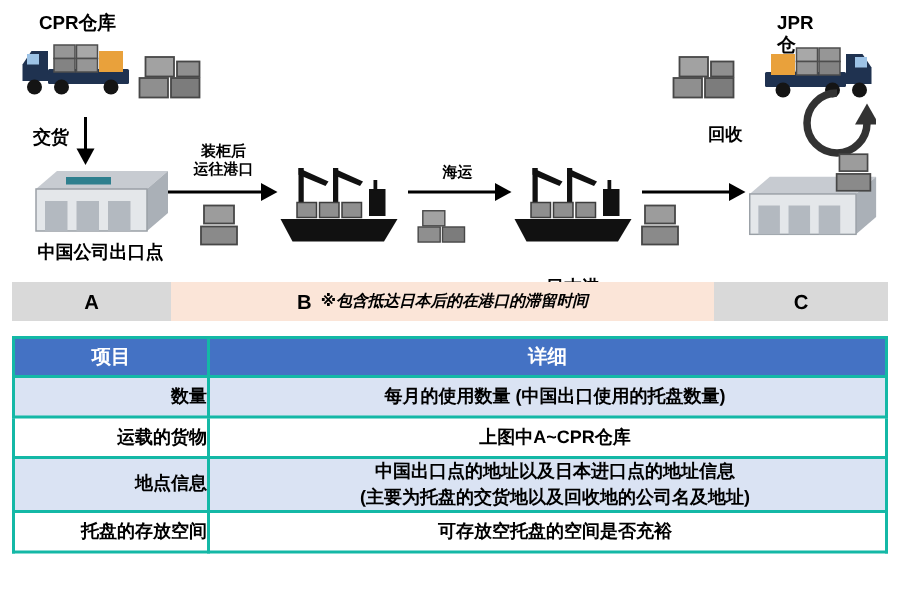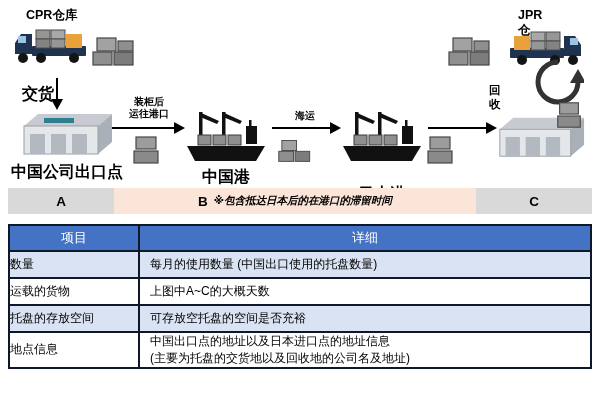--- a/index.html
+++ b/index.html
@@ -4,21 +4,21 @@
 <style>
   * { margin:0; padding:0; box-sizing:border-box; }
   html,body { width:600px; height:403px; background:#fff;
     font-family:"Liberation Sans","DejaVu Sans",sans-serif; }
   .page { position:relative; width:600px; height:403px; overflow:hidden; background:#fff; }
 
   
   .diagram { position:absolute; left:0; top:0; width:504px; height:186px; }
   .icon { position:absolute; }
   .icon svg { width:100%; height:100%; display:block; }
-  .lbl { position:absolute; font-weight:bold; font-size:16px; color:#000; line-height:1.2; }
+  .lbl { position:absolute; font-weight:bold; font-size:12px; color:#000; line-height:1.2; }
   .lbl.title { font-size:12.5px; }
   .lbl.node { text-align:center; }
   .lbl.small { font-size:10px; text-align:center; }
   .two { white-space:pre-line; }
 
   .arrow-right { position:absolute; height:0; border-top:2.5px solid #000; }
   .arrow-right::after { content:""; position:absolute; right:-11px; top:-7.5px; width:0; height:0;
     border-left:11px solid #000; border-top:6px solid transparent; border-bottom:6px solid transparent; }
   .arrow-down { position:absolute; width:0; border-left:2.5px solid #000; }
   .arrow-down::after { content:""; position:absolute; left:-7.25px; bottom:-10px; width:0; height:0;
@@ -29,25 +29,25 @@
   .phase { display:flex; align-items:center; justify-content:center; gap:6px; }
   .phase.a { width:106px; background:#d9d9d9; }
   .phase.b { flex:1; background:#fbe5d8; }
   .phase.c { width:116px; background:#d9d9d9; }
   .phase-letter { font-weight:bold; font-size:13.5px; color:#000; }
   .phase-note { font-weight:bold; font-size:10.5px; color:#000;font-style:italic; }
 
   
   .info-table { position:absolute; top:224px; left:8px; width:584px;
     border-collapse:collapse; table-layout:fixed; }
-  .info-table th, .info-table td { border:2px solid #0f172a; font-weight:normal; }
+  .info-table th, .info-table td { border:2px solid #14b8a6; font-weight:bold; }
   .info-table th { background:#4472c4; color:#fff; font-size:13px; height:26px; text-align:center; }
   .info-table tbody tr { height:27px; }
-  .info-table td.item { text-align:left; font-size:12px; color:#000; }
-  .info-table td.detail { text-align:left; padding-left:10px; font-size:12px; color:#000;
+  .info-table td.item { text-align:right; font-size:12px; color:#000; }
+  .info-table td.detail { text-align:center; padding-left:10px; font-size:12px; color:#000;
     white-space:pre-line; line-height:1.4; }
   .info-table tbody tr:nth-child(odd) td { background:#dae3f3; }
   .info-table tbody tr:nth-child(even) td { background:#ffffff; }
 </style>
 </head>
 <body>
 
 <div class="page">
 
   <div class="diagram">
@@ -86,21 +86,21 @@
       <svg viewBox="0 0 94 52" preserveAspectRatio="none">
         <polygon points="4,18 18,6 92,6 78,18" fill="#c7cbd1"></polygon>
         <polygon points="78,18 92,6 92,34 78,46" fill="#aab0b7"></polygon>
         <rect x="4" y="18" width="74" height="28" fill="#e4e7ea" stroke="#9aa0a6" stroke-width="1"></rect>
         <rect x="10" y="26" width="15" height="20" fill="#b3b9c0"></rect>
         <rect x="31" y="26" width="15" height="20" fill="#b3b9c0"></rect>
         <rect x="52" y="26" width="15" height="20" fill="#b3b9c0"></rect>
         <rect x="24" y="10" width="30" height="5" fill="#2e7f8e"></rect>
       </svg>
     </div>
-    <div class="lbl node" style="left:2px;top:162px;width:130px;">中国公司出口点</div>
+    <div class="lbl node" style="left:2px;top:162px;width:130px;font-family:Liberation Mono, monospace;">中国公司出口点</div>
 
     <div class="lbl small two" style="left:112px;top:96px;width:74px;">装柜后
 运往港口</div>
     <div class="arrow-right" style="left:112px;top:127px;width:62px;"></div>
     <div class="icon" style="left:132px;top:134px;width:28px;height:32px;">
       <svg viewBox="0 0 28 32">
         <g stroke="#474747" stroke-width="1.2">
           <rect x="2" y="17" width="24" height="12" fill="#8a8a8a"></rect>
           <rect x="4" y="3" width="20" height="12" fill="#9c9c9c"></rect>
         </g>
@@ -118,21 +118,20 @@
           <rect x="63" y="10" width="2.5" height="7"></rect>
           <polygon points="1,36 79,36 70,51 9,51"></polygon>
         </g>
         <g fill="#8f8f8f" stroke="#3d3d3d" stroke-width="1">
           <rect x="12" y="25" width="13" height="10"></rect>
           <rect x="27" y="25" width="13" height="10"></rect>
           <rect x="42" y="25" width="13" height="10"></rect>
         </g>
       </svg>
     </div>
-    <div class="lbl node" style="left:186px;top:167px;width:80px;">中国港</div>
 
     <div class="lbl small" style="left:272px;top:110px;width:66px;">海运</div>
     <div class="arrow-right" style="left:272px;top:127px;width:58px;"></div>
     <div class="icon" style="left:278px;top:132px;width:34px;height:34px;">
       <svg viewBox="0 0 44 42">
         <g stroke="#474747" stroke-width="1.2">
           <rect x="1" y="24" width="19" height="13" fill="#8f8f8f"></rect>
           <rect x="22" y="24" width="19" height="13" fill="#7c7c7c"></rect>
           <rect x="5" y="10" width="19" height="13" fill="#a2a2a2"></rect>
         </g>
@@ -208,21 +207,21 @@
         </g>
       </svg>
     </div>
 
     <div class="icon" style="left:532px;top:56px;width:52px;height:52px;">
       <svg viewBox="0 0 52 52">
         <path d="M26 6 A 20 20 0 1 0 46 26" fill="none" stroke="#333" stroke-width="5"></path>
         <polygon points="38,27 54,27 46,13" fill="#333"></polygon>
       </svg>
     </div>
-    <div class="lbl" style="left:489px;top:84px;font-size:11.5px;">回收</div>
+    <div class="lbl" style="left:472px;top:84px;font-size:11.5px;">回收</div>
     <div class="icon" style="left:554px;top:100px;width:30px;height:30px;">
       <svg viewBox="0 0 28 32">
         <g stroke="#474747" stroke-width="1.2">
           <rect x="2" y="17" width="24" height="12" fill="#8a8a8a"></rect>
           <rect x="4" y="3" width="20" height="12" fill="#9c9c9c"></rect>
         </g>
       </svg>
     </div>
   </div>
 
@@ -250,27 +249,27 @@
         <th>详细</th>
       </tr>
     </thead>
     <tbody>
       <tr>
         <td class="item">数量</td>
         <td class="detail">每月的使用数量 (中国出口使用的托盘数量)</td>
       </tr>
       <tr>
         <td class="item">运载的货物</td>
-        <td class="detail">上图中A~C的大概天数</td>
-      </tr>
-      <tr>
-        <td class="item">托盘的存放空间</td>
-        <td class="detail">可存放空托盘的空间是否充裕</td>
+        <td class="detail">上图中A~CPR仓库</td>
       </tr>
       <tr>
         <td class="item">地点信息</td>
         <td class="detail">中国出口点的地址以及日本进口点的地址信息
 (主要为托盘的交货地以及回收地的公司名及地址)</td>
       </tr>
+      <tr>
+        <td class="item">托盘的存放空间</td>
+        <td class="detail">可存放空托盘的空间是否充裕</td>
+      </tr>
     </tbody>
   </table>
 
 </div>
 
 </body></html>

